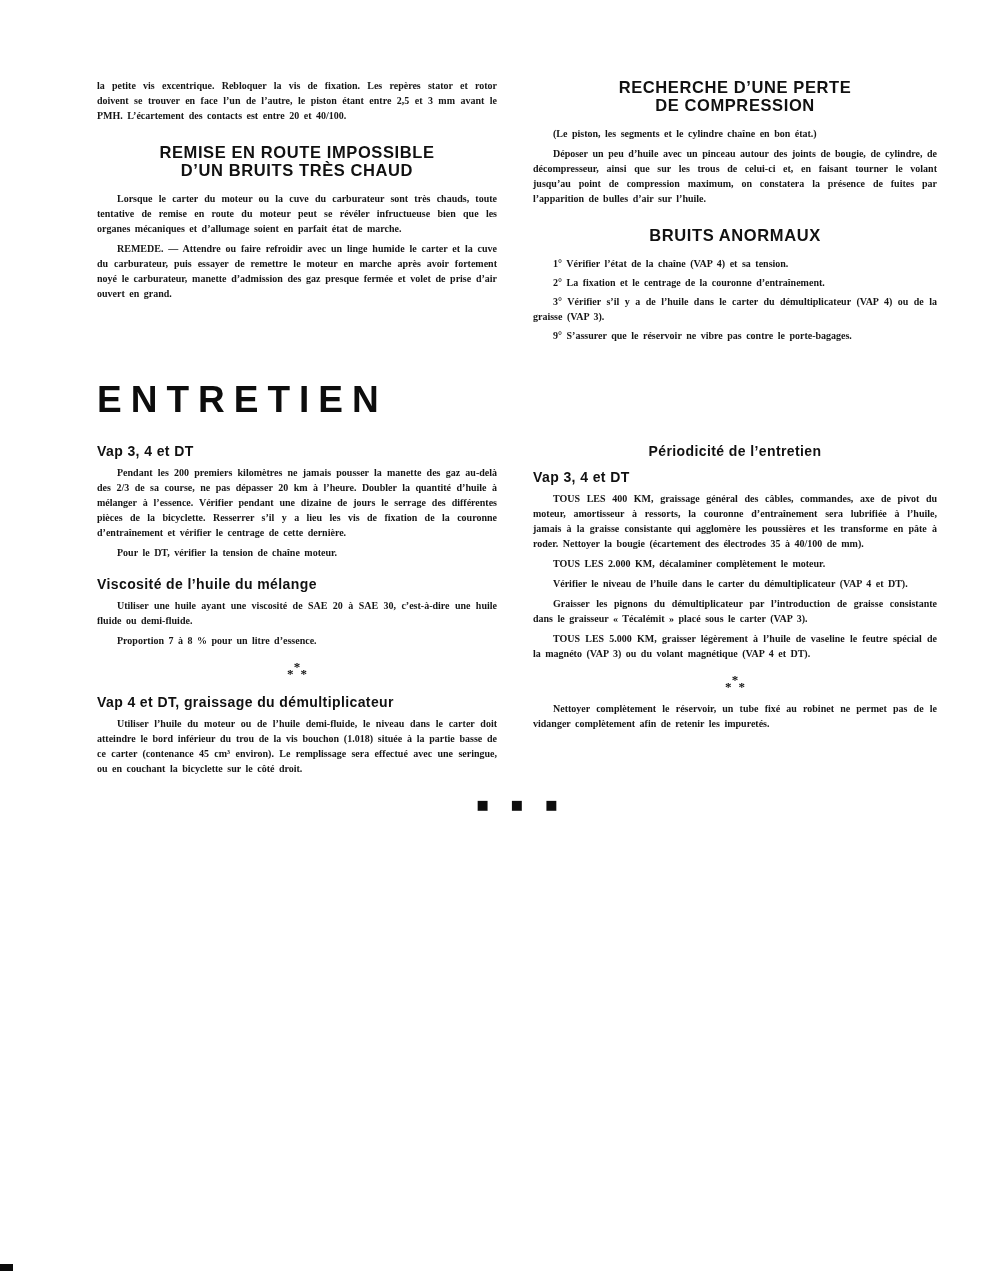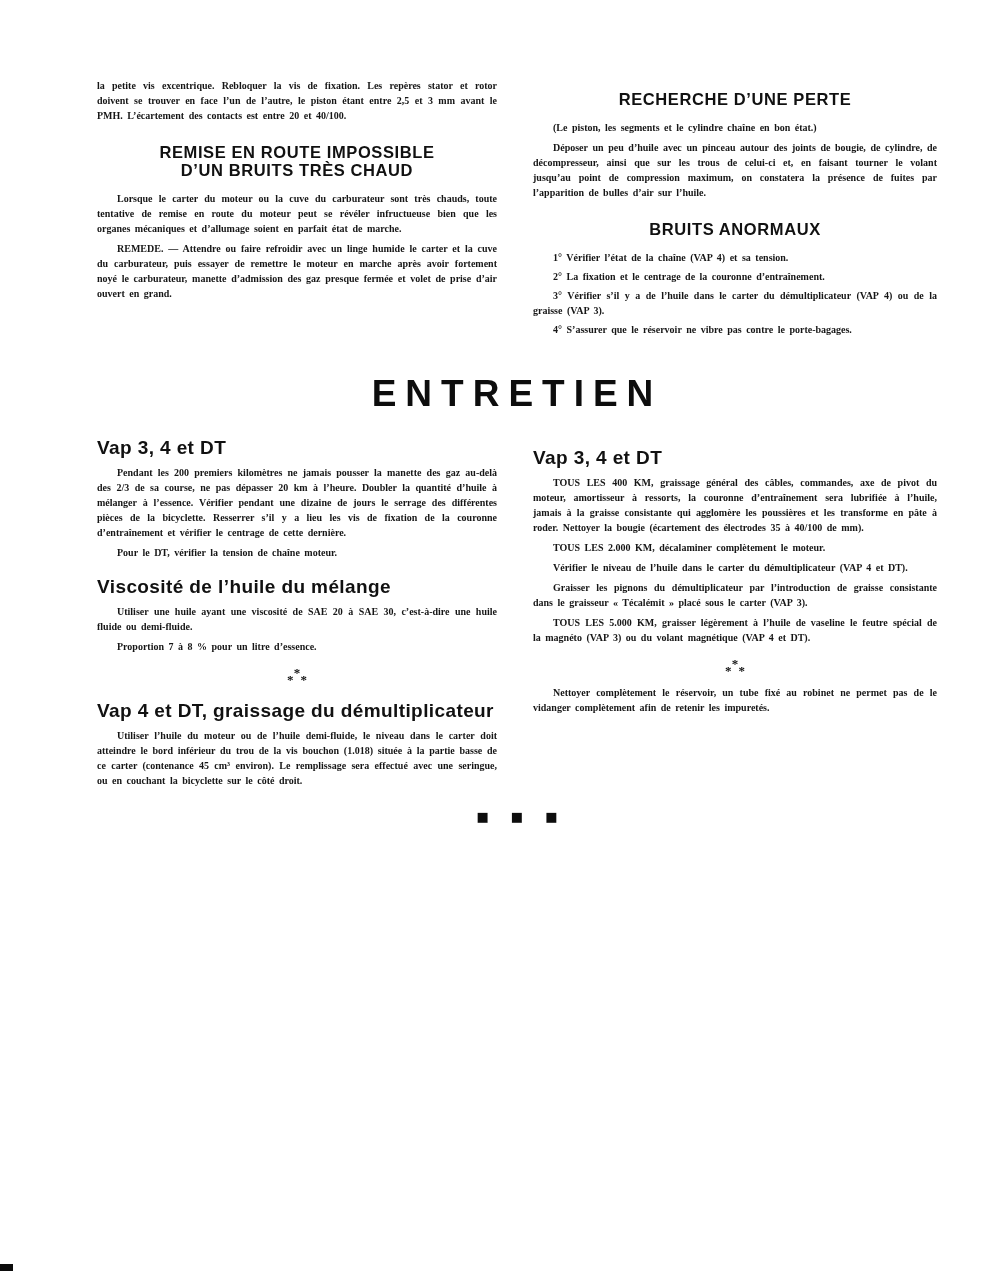--- a/index.html
+++ b/index.html
@@ -40,33 +40,32 @@
     text-align:center;
     letter-spacing:0.6px;
     margin:20px 0 12px 0;
     color:#111;
   }
   .shead .hl { display:block; }
 
   .h3 {
     font-family:"Liberation Sans", sans-serif;
     font-weight:bold;
-    font-size:19px;
+    font-size:14px;
     letter-spacing:0.4px;
     margin:16px 0 6px 0;
     color:#111;
   }
   .h3.center { text-align:center; }
 
   .pagetitle {
     font-family:"Liberation Sans", sans-serif;
     font-weight:bold;
     font-size:37px;
     letter-spacing:9px;
-    text-align:center;
     margin:32px 0 22px 0;
     color:#0d0d0d;
   }
 
   .ornament {
     position:relative;
     width:22px; height:16px;
     margin:14px auto 10px auto;
     font-size:13px; font-weight:bold;
     color:#111;
@@ -105,33 +104,34 @@
       <div class="shead">
         <span class="hl">REMISE EN ROUTE IMPOSSIBLE</span>
         <span class="hl">D’UN BRUITS TRÈS CHAUD</span>
       </div>
 
       <p class="body indent">Lorsque le carter du moteur ou la cuve du carburateur sont très chauds, toute tentative de remise en route du moteur peut se révéler infructueuse bien que les organes mécaniques et d’allumage soient en parfait état de marche.</p>
       <p class="body indent">REMEDE. — Attendre ou faire refroidir avec un linge humide le carter et la cuve du carburateur, puis essayer de remettre le moteur en marche après avoir fortement noyé le carburateur, manette d’admission des gaz presque fermée et volet de prise d’air ouvert en grand.</p>
     </div>
 
     <div class="col-r">
-      <div class="shead" style="margin-top:12px;text-align:center;">
+      <div class="shead" style="margin-top:0;text-align:center;">
         <span class="hl">RECHERCHE D’UNE PERTE</span>
+        <span class="hl">DE COMPRESSION</span>
       </div>
       <p class="body indent">(Le piston, les segments et le cylindre chaîne en bon état.)</p>
       <p class="body indent">Déposer un peu d’huile avec un pinceau autour des joints de bougie, de cylindre, de décompresseur, ainsi que sur les trous de celui-ci et, en faisant tourner le volant jusqu’au point de compression maximum, on constatera la présence de fuites par l’apparition de bulles d’air sur l’huile.</p>
 
       <div class="shead">
         <span class="hl">BRUITS ANORMAUX</span>
       </div>
       <p class="body indent tight">1° Vérifier l’état de la chaîne (VAP 4) et sa tension.</p>
       <p class="body indent tight">2° La fixation et le centrage de la couronne d’entraînement.</p>
       <p class="body indent tight">3° Vérifier s’il y a de l’huile dans le carter du démultiplicateur (VAP 4) ou de la graisse (VAP 3).</p>
-      <p class="body indent tight">4° S’assurer que le réservoir ne vibre pas contre le porte-bagages.</p>
+      <p class="body indent tight">9° S’assurer que le réservoir ne vibre pas contre le porte-bagages.</p>
     </div>
   </div>
 
   <div class="pagetitle">ENTRETIEN</div>
 
   <div class="cols">
 
     <div class="col-l">
       <div class="h3" style="margin-top:0;">Vap 3, 4 et DT</div>
       <p class="body indent">Pendant les 200 premiers kilomètres ne jamais pousser la manette des gaz au-delà des 2/3 de sa course, ne pas dépasser 20 km à l’heure. Doubler la quantité d’huile à mélanger à l’essence. Vérifier pendant une dizaine de jours le serrage des différentes pièces de la bicyclette. Resserrer s’il y a lieu les vis de fixation de la couronne d’entraînement et vérifier le centrage de cette dernière.</p>
@@ -145,20 +145,21 @@
         <span class="a1">*</span>
         <span class="a2">*</span>
         <span class="a3">*</span>
       </div>
 
       <div class="h3">Vap 4 et DT, graissage du démultiplicateur</div>
       <p class="body indent">Utiliser l’huile du moteur ou de l’huile demi-fluide, le niveau dans le carter doit atteindre le bord inférieur du trou de la vis bouchon (1.018) située à la partie basse de ce carter (contenance 45 cm³ environ). Le remplissage sera effectué avec une seringue, ou en couchant la bicyclette sur le côté droit.</p>
     </div>
 
     <div class="col-r">
+      <div class="h3 center" style="margin-top:0;">Périodicité de l’entretien</div>
       <div class="h3" style="margin-top:10px;">Vap 3, 4 et DT</div>
       <p class="body indent">TOUS LES 400 KM, graissage général des câbles, commandes, axe de pivot du moteur, amortisseur à ressorts, la couronne d’entraînement sera lubrifiée à l’huile, jamais à la graisse consistante qui agglomère les poussières et les transforme en pâte à roder. Nettoyer la bougie (écartement des électrodes 35 à 40/100 de mm).</p>
       <p class="body indent">TOUS LES 2.000 KM, décalaminer complètement le moteur.</p>
       <p class="body indent">Vérifier le niveau de l’huile dans le carter du démultiplicateur (VAP 4 et DT).</p>
       <p class="body indent">Graisser les pignons du démultiplicateur par l’introduction de graisse consistante dans le graisseur « Técalémit » placé sous le carter (VAP 3).</p>
       <p class="body indent">TOUS LES 5.000 KM, graisser légèrement à l’huile de vaseline le feutre spécial de la magnéto (VAP 3) ou du volant magnétique (VAP 4 et DT).</p>
 
       <div class="ornament">
         <span class="a1">*</span>
         <span class="a2">*</span>

